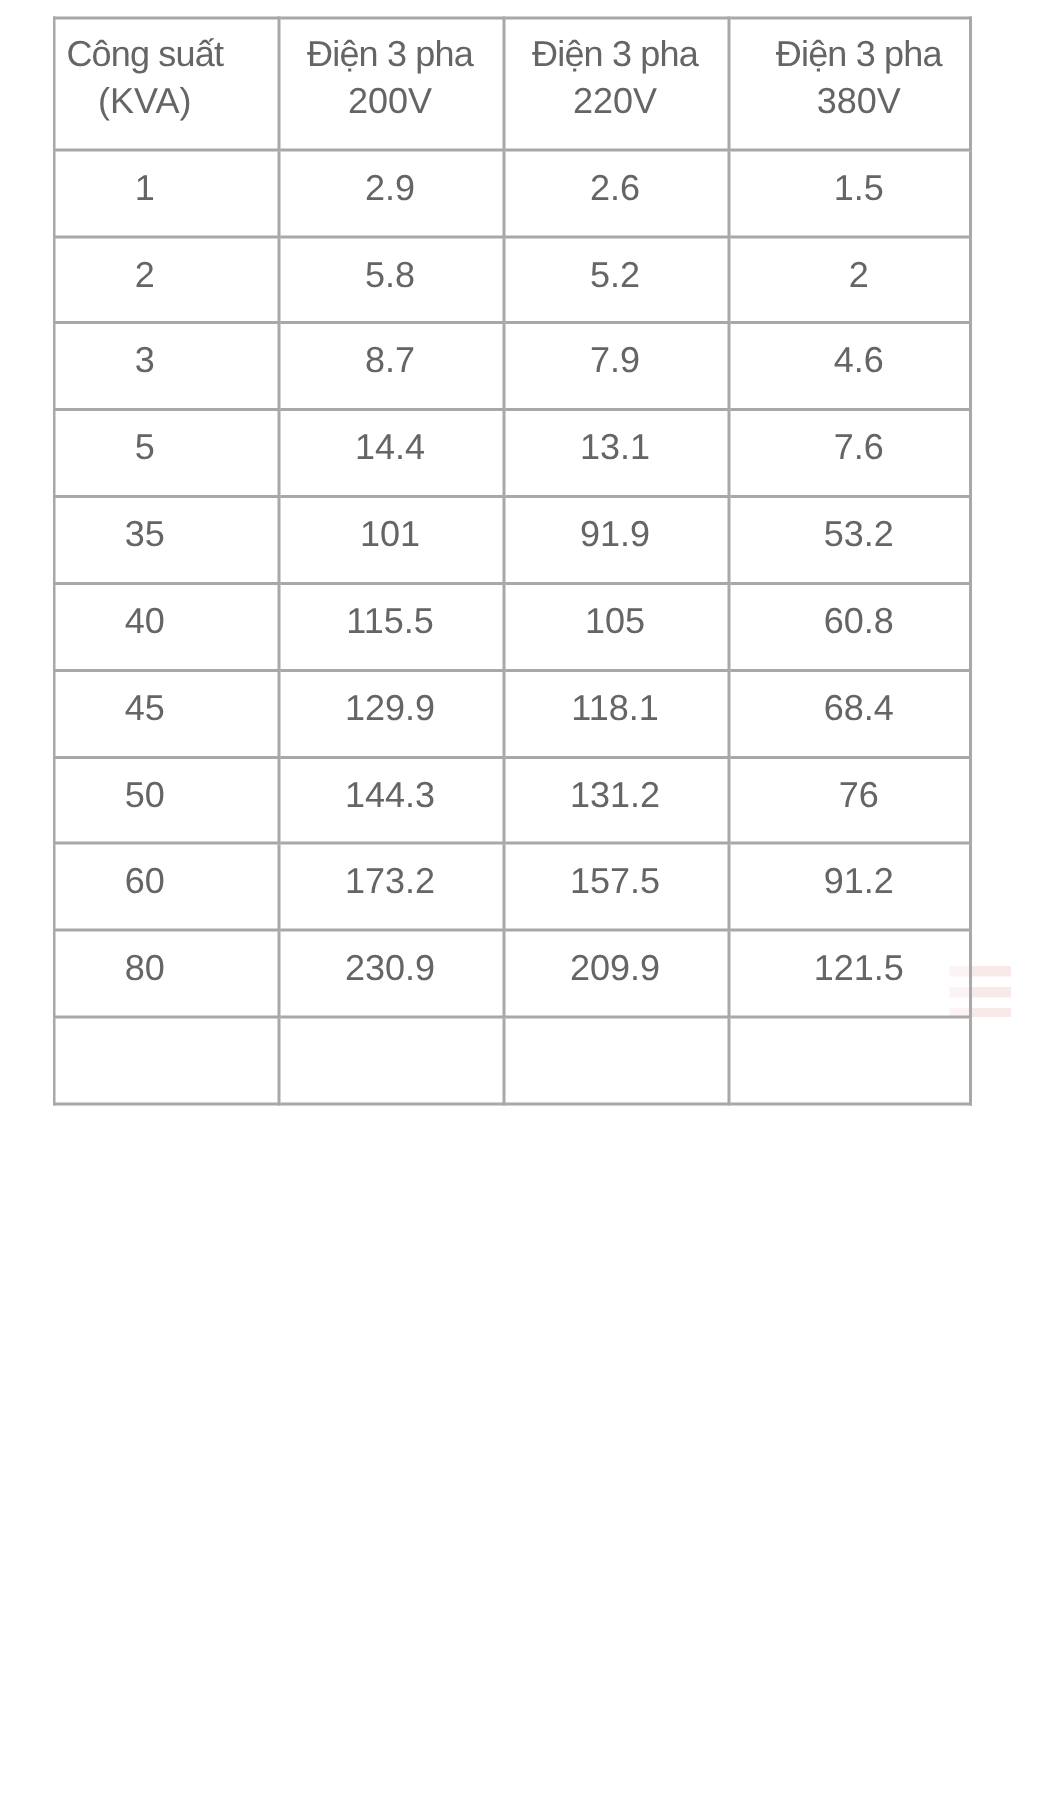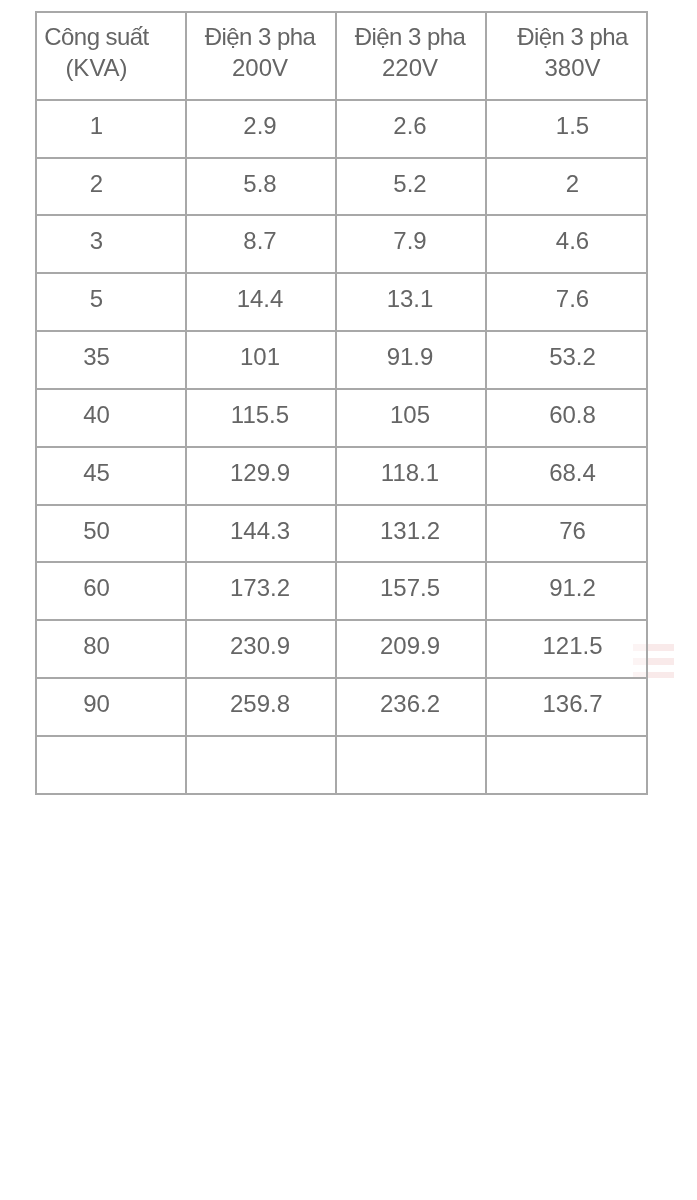--- a/index.html
+++ b/index.html
@@ -123,26 +123,20 @@
         <td>157.5</td>
         <td>91.2</td>
       </tr>
       <tr class="dat">
         <td>80</td>
         <td>230.9</td>
         <td>209.9</td>
         <td>121.5</td>
       </tr>
       <tr class="dat">
-        <td>90</td>
-        <td>259.8</td>
-        <td>236.2</td>
-        <td>136.7</td>
-      </tr>
-      <tr class="dat">
         <td></td>
         <td></td>
         <td></td>
         <td></td>
       </tr>    
       </tbody>
   </table>
 
 </div>
 

